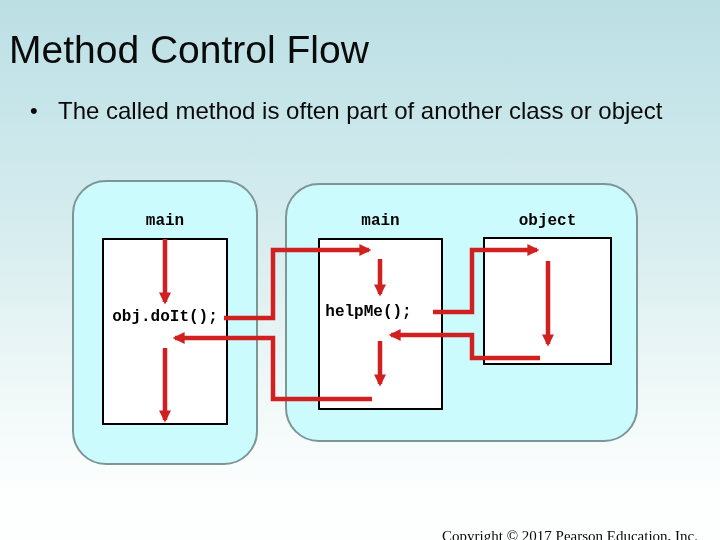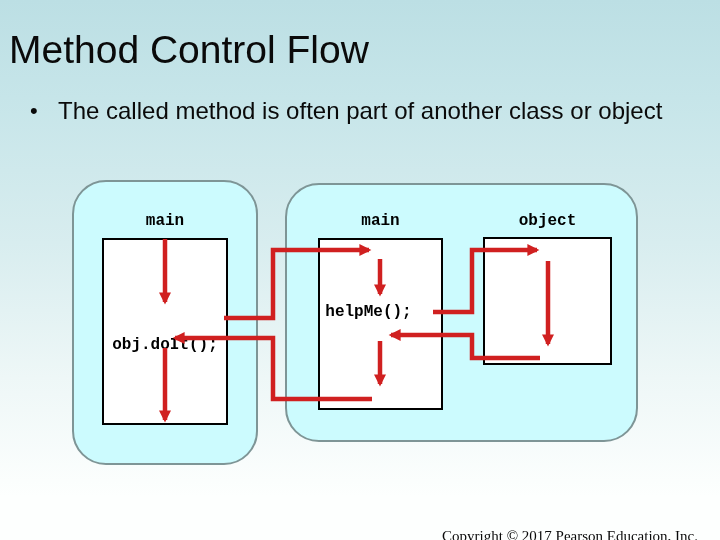--- a/index.html
+++ b/index.html
@@ -45,21 +45,21 @@
     border:2px solid var(--box-border);
     box-sizing:border-box;
   }
   #box-main{left:102px;top:238px;width:126px;height:187px;}
   #box-doit{left:318px;top:238px;width:125px;height:172px;}
   #box-helpme{left:483px;top:237px;width:129px;height:128px;}
   .code-text{
     font-family:"Liberation Mono","DejaVu Sans Mono",monospace;
     font-weight:700;font-size:16px;color:#000;text-align:center;white-space:nowrap;
   }
-  #code-main{left:102px;top:308px;width:126px;margin-top:28px;}
+  #code-main{left:102px;top:308px;width:126px;}
   #code-doit{left:306px;top:303px;width:125px;}
   #flow-arrows{left:0;top:0;width:720px;height:540px;pointer-events:none;}
   #flow-arrows path.flow{
     fill:none;stroke:var(--arrow-color);stroke-width:4.5;
     stroke-linecap:butt;stroke-linejoin:miter;
   }
   .footer{
     right:22px;top:528px;text-align:right;
     font-family:"Liberation Serif",serif;font-size:15px;color:#0a0a0a;
   }

